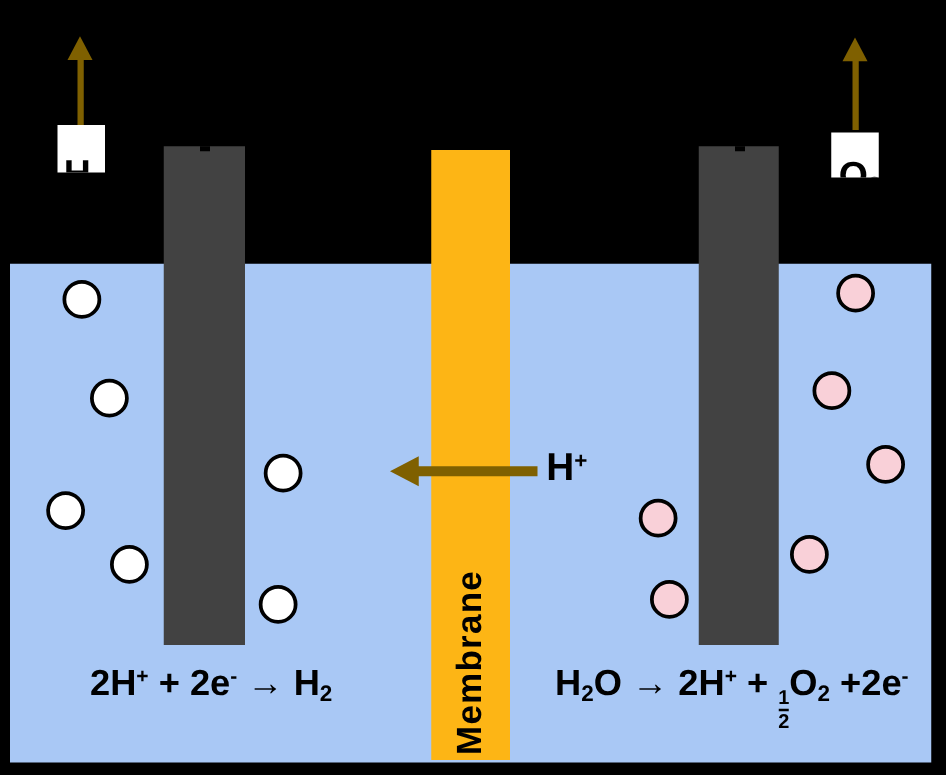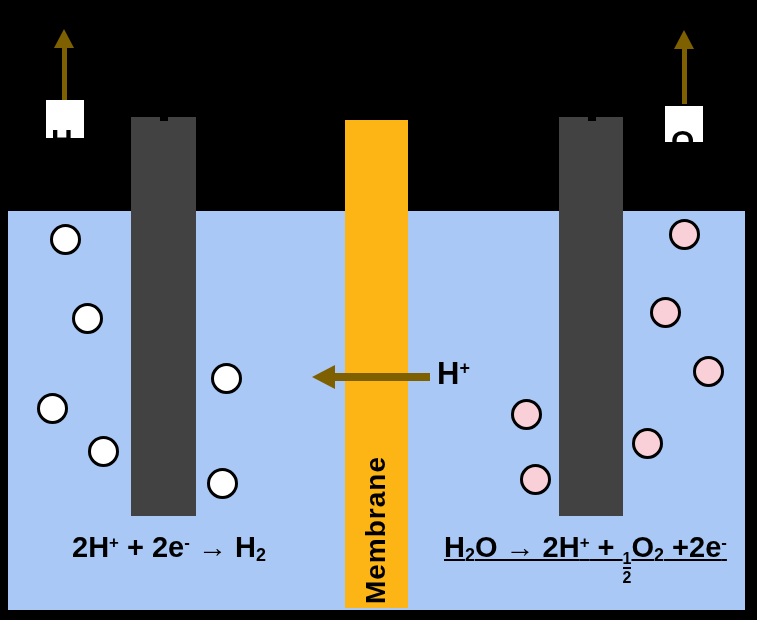--- a/index.html
+++ b/index.html
@@ -36,21 +36,21 @@
   .head-left{
     position:absolute;width:0;height:0;
     border-top:12px solid transparent;border-bottom:12px solid transparent;
     border-right:23px solid var(--arrow);
   }
   .gas-box{position:absolute;width:38px;background:var(--gas-box);overflow:hidden;}
   .gas-box .gas-label{position:absolute;font-weight:bold;font-size:30px;line-height:1;color:#000;}
   .proton-label{position:absolute;left:437px;top:358px;font-weight:bold;font-size:31px;line-height:1;}
   .equation{position:absolute;top:533px;font-weight:bold;font-size:29px;line-height:1;white-space:nowrap;}
   .equation.cathode{left:72px;}
-  .equation.anode{left:444px;text-decoration:underline;}
+  .equation.anode{left:444px;}
   .sup{font-size:58%;vertical-align:0.55em;}
   .sub{font-size:62%;vertical-align:-0.25em;}
   .frac{
     display:inline-flex;flex-direction:column;align-items:center;
     font-size:55%;line-height:1;vertical-align:-0.45em;text-align:center;
   }
   .frac .den{border-top:2px solid #000;padding-top:1px;}
 </style>
 </head>
 <body>

